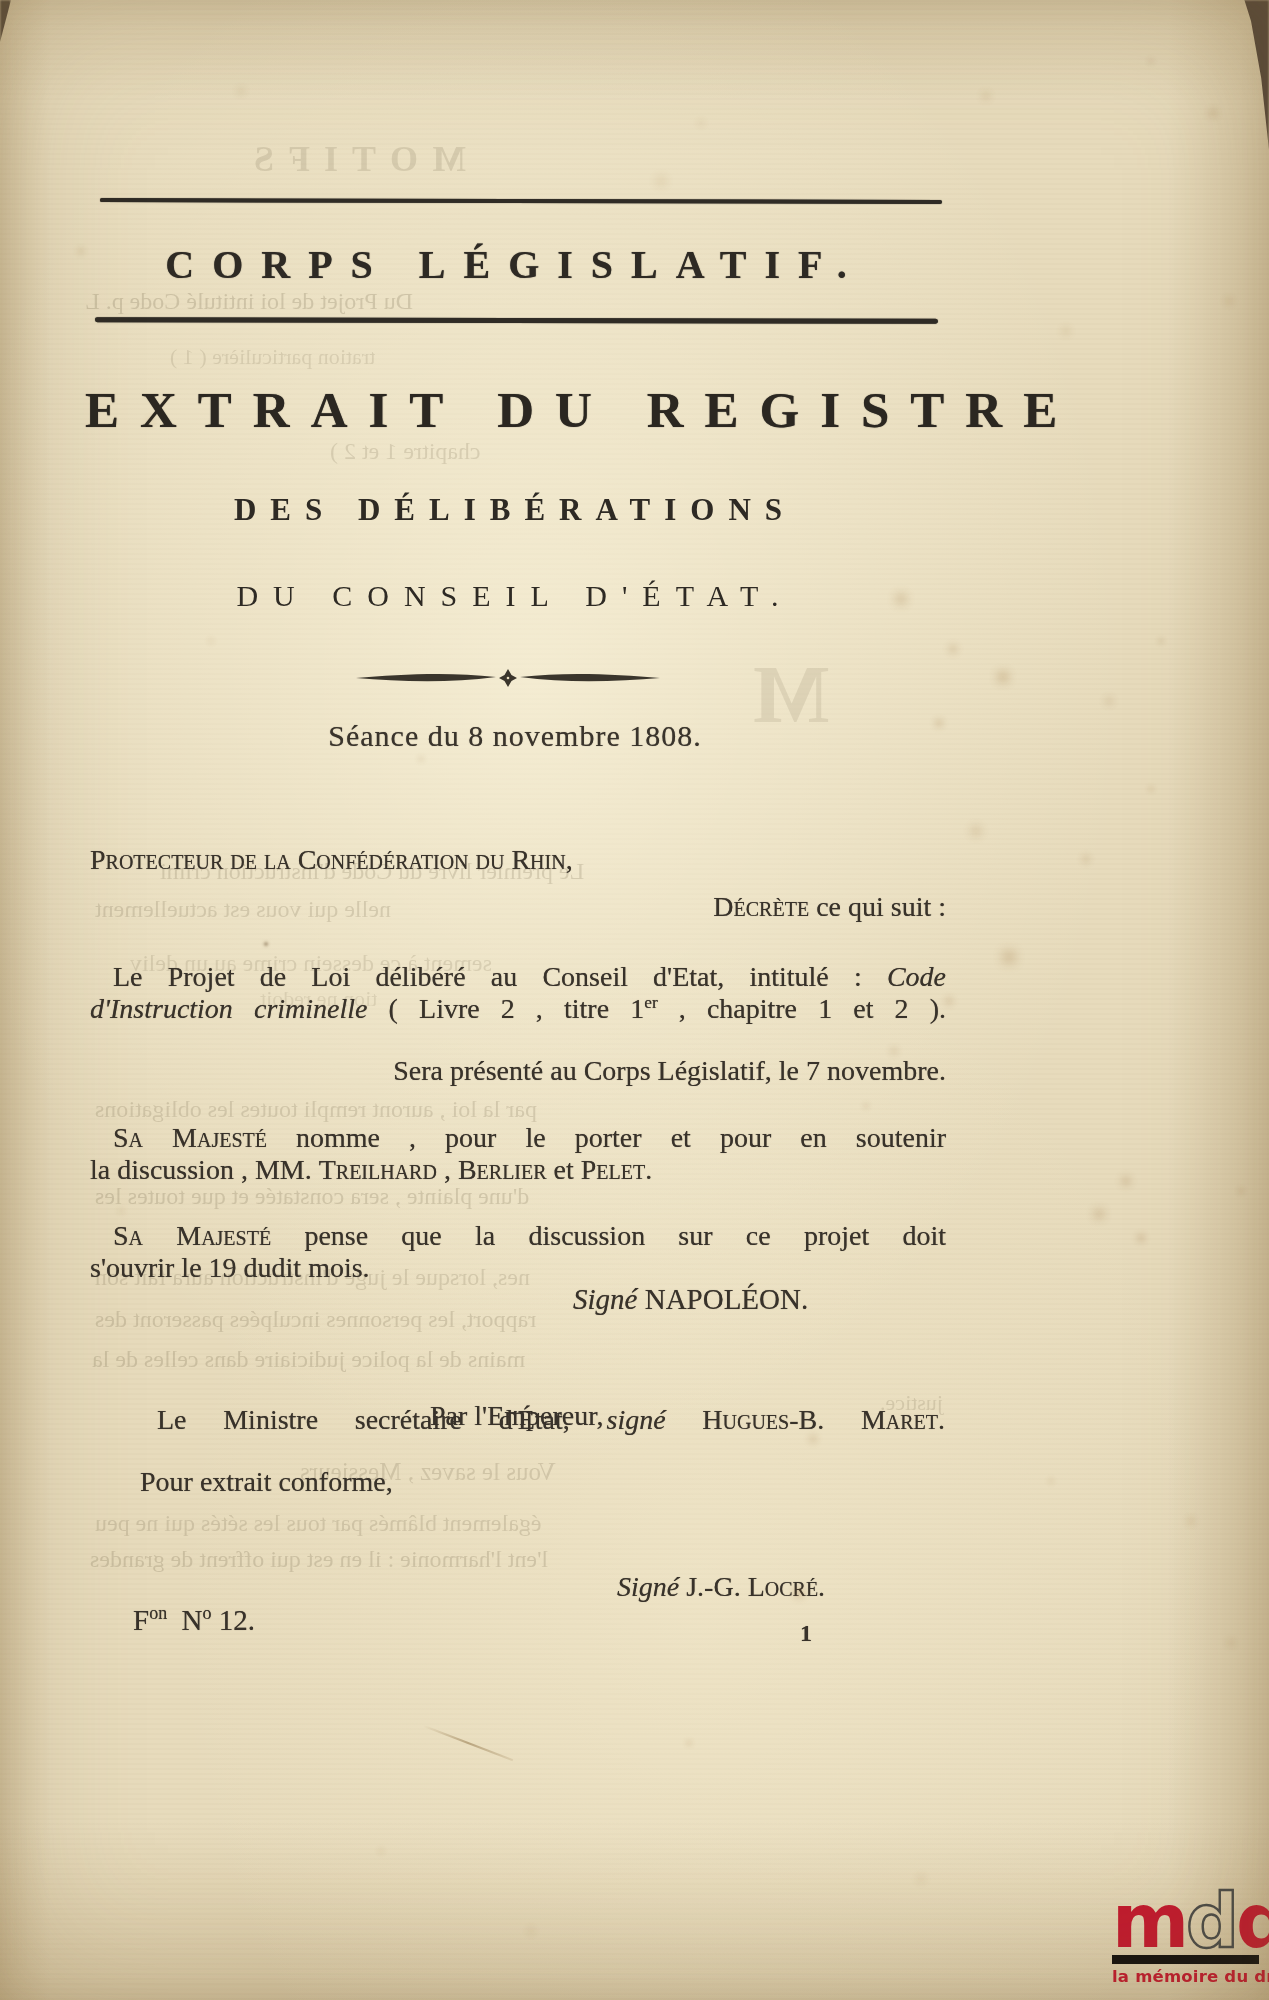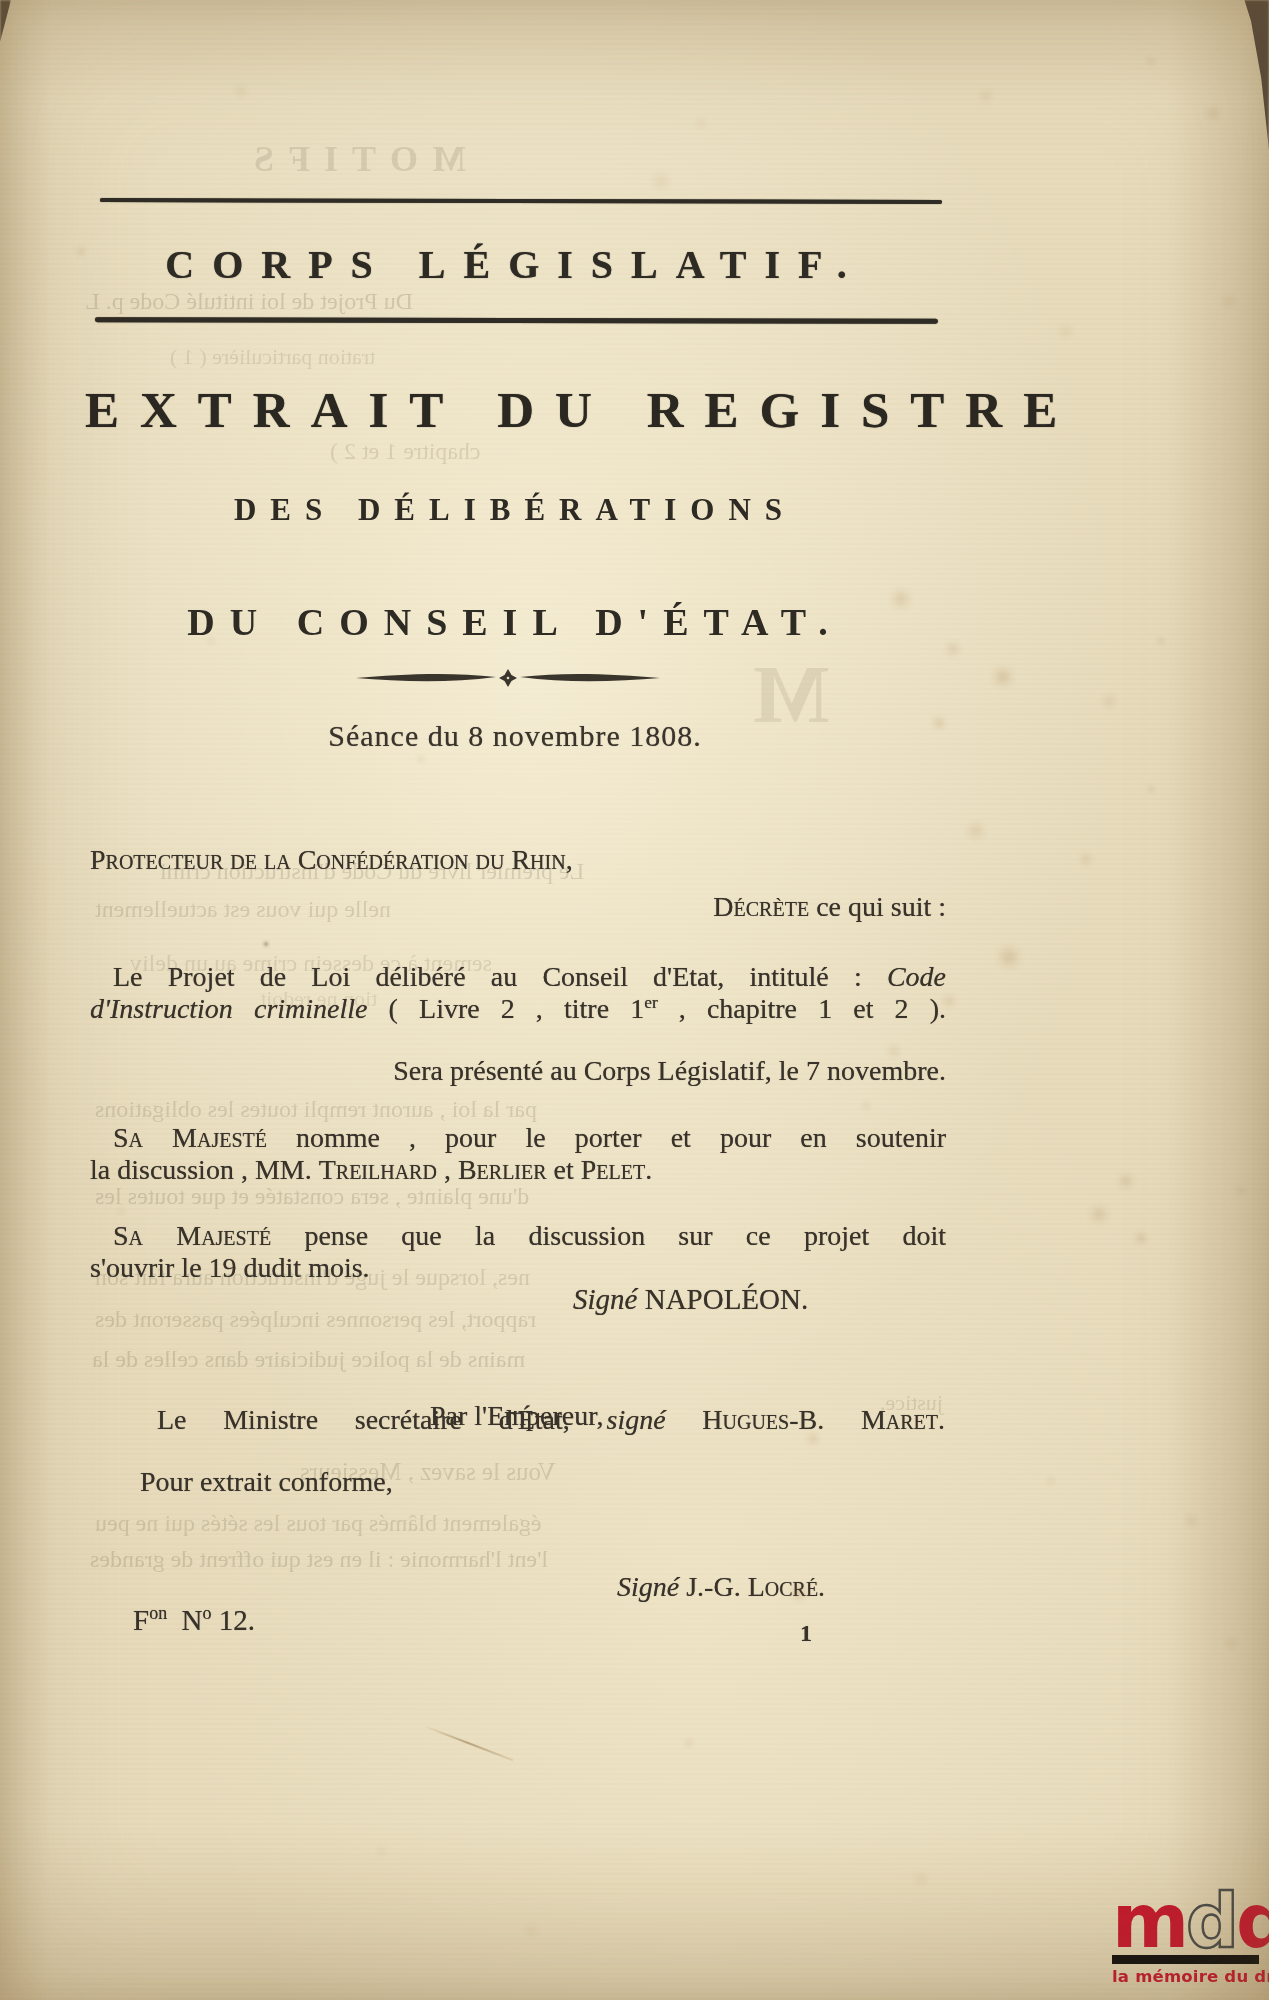--- a/index.html
+++ b/index.html
@@ -19,21 +19,21 @@
     box-shadow:inset 0 0 140px rgba(118,92,50,0.28), inset 0 0 30px rgba(118,92,50,0.12);
   }
   
   .rule{position:absolute;background:#2f2b25;border-radius:3px;box-shadow:0 0 1px rgba(47,43,37,.9);}
   .rule1{left:100px;top:199px;width:842px;height:4px;transform:rotate(0.12deg);}
   .rule2{left:95px;top:318px;width:843px;height:5px;transform:rotate(0.1deg);}
   .hwrap{position:absolute;left:85px;width:860px;text-align:center;white-space:nowrap;}
   .h-institution{top:241px;font-size:40px;font-weight:bold;letter-spacing:18px;color:#2e2a24;text-shadow:0 0 1px rgba(46,42,36,.7);}
   .h-registre{top:381px;font-size:51px;font-weight:bold;letter-spacing:21px;color:#2b2721;text-shadow:0 0 1px rgba(43,39,33,.75);}
   .h-delib{top:492px;font-size:31px;font-weight:bold;letter-spacing:14px;color:#2e2a24;}
-  .h-conseil{top:600px;font-size:38px;font-weight:bold;letter-spacing:15px;color:#2e2a24;}
+  .h-conseil{top:579px;font-size:30px;font-weight:normal;letter-spacing:15px;color:#2e2a24;}
   .h-seance{top:719px;font-size:30px;letter-spacing:1px;color:#3a342c;text-shadow:0 0 .8px rgba(55,48,40,.7);}
   .ornament{position:absolute;left:353px;top:666px;width:310px;height:24px;}
   
   .bodyline{position:absolute;left:90px;width:856px;font-size:28px;line-height:1.2;color:#38322a;text-shadow:0 0 .7px rgba(52,46,38,.7);}
   .just{text-align:justify;text-align-last:justify;}
   .ind{padding-left:23px;box-sizing:border-box;text-align:right;}
   .sc{font-variant:small-caps;}
   .it{font-style:italic;}
   .initial{font-size:46px;line-height:0;vertical-align:-5px;}
   sup.sp{font-size:0.62em;vertical-align:super;}

